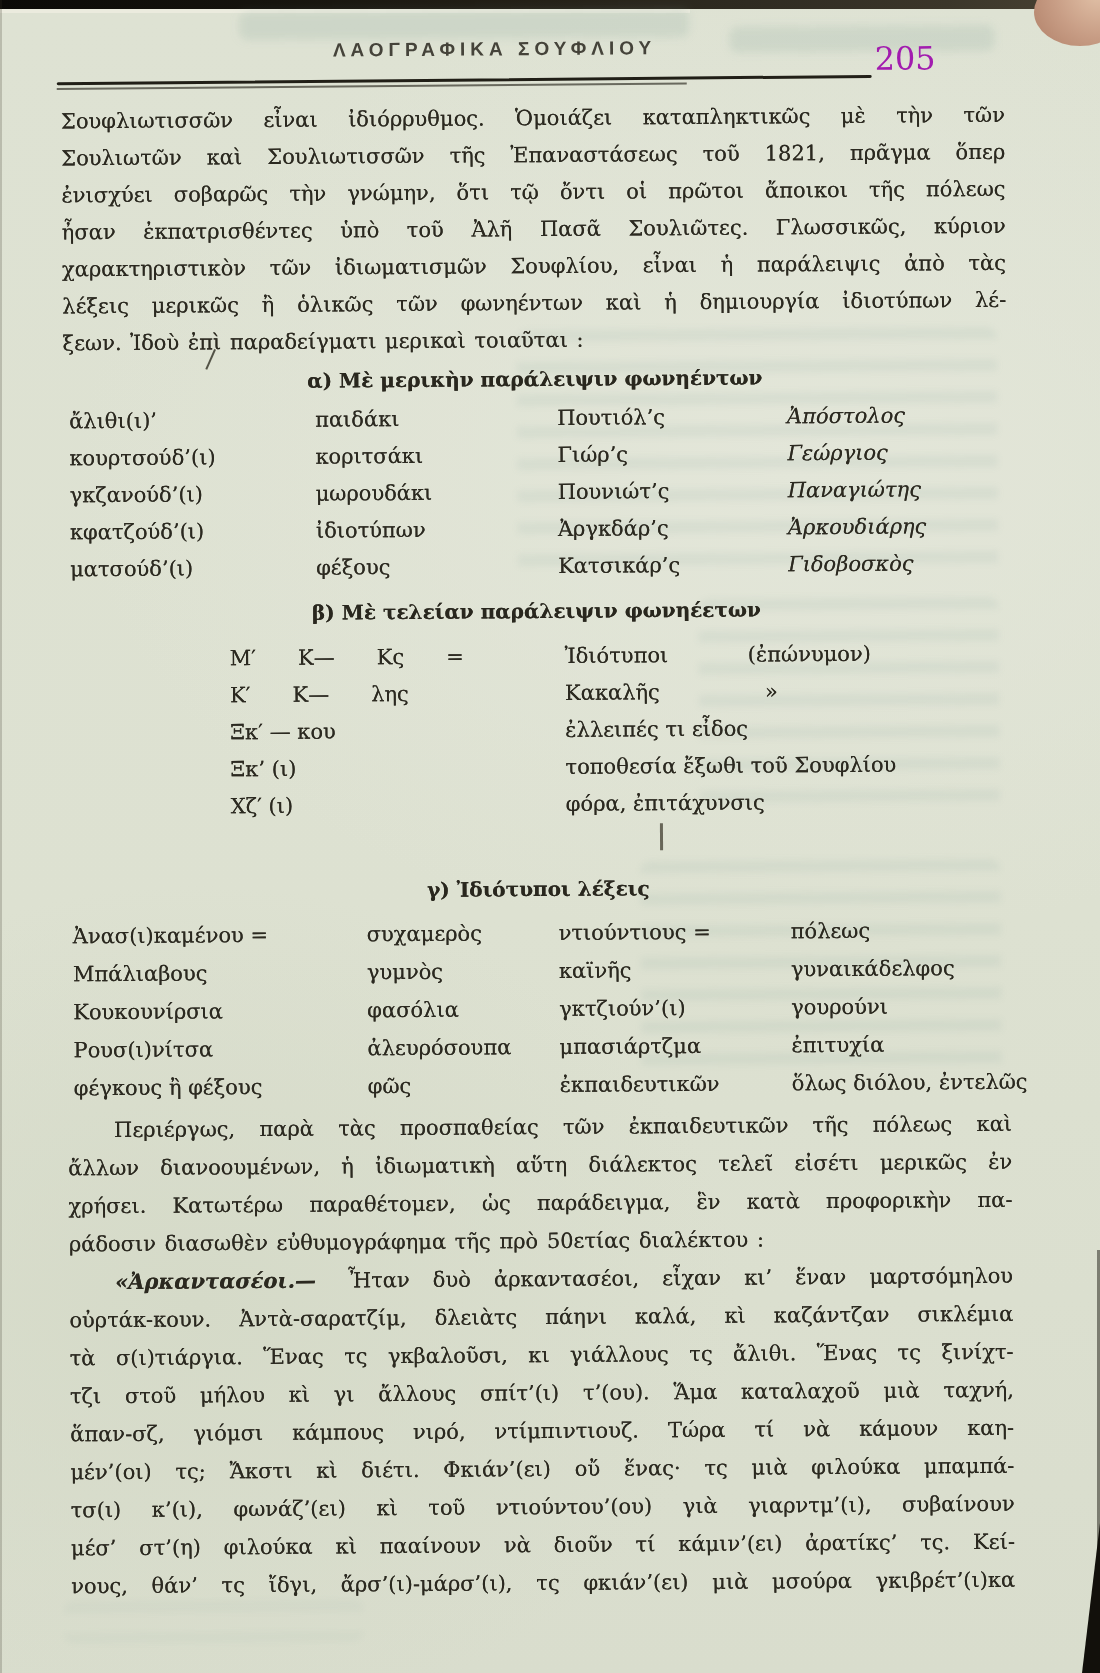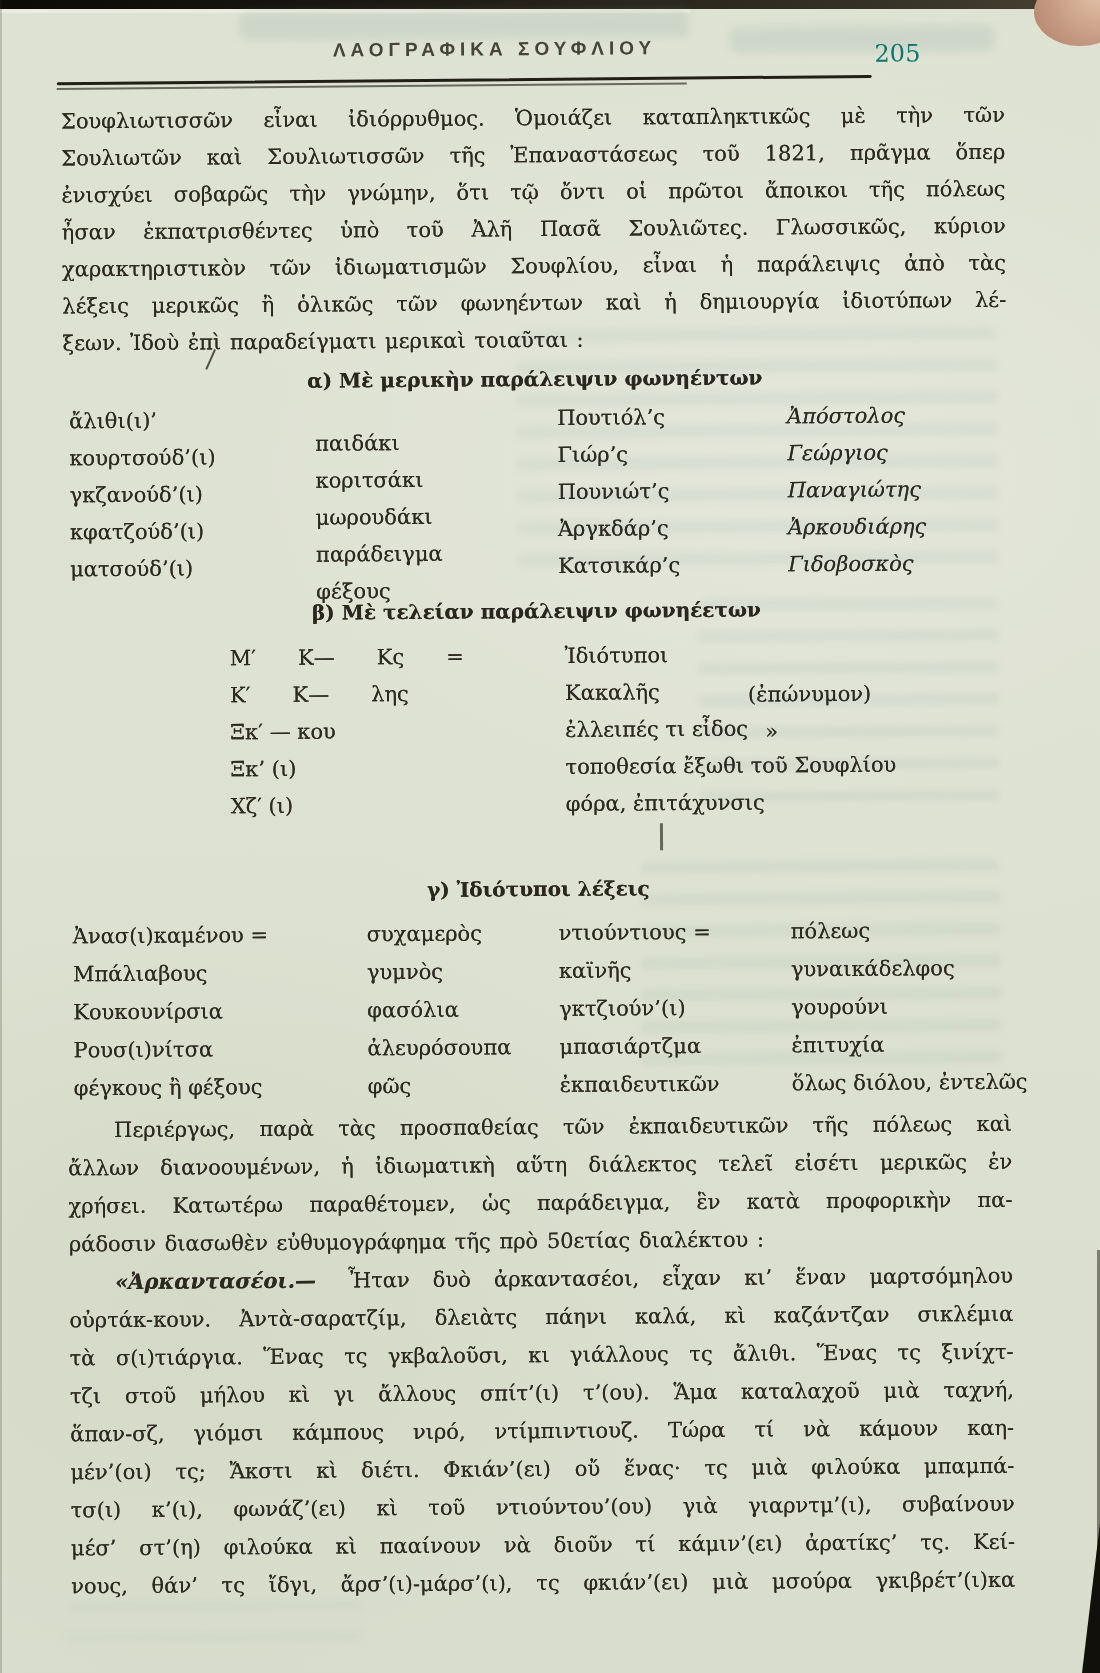--- a/index.html
+++ b/index.html
@@ -24,41 +24,41 @@
   
   .ghost{position:absolute;filter:blur(3px);opacity:.5;border-radius:10px;
     background:repeating-linear-gradient(180deg, rgba(124,158,150,.20) 0 12px, rgba(124,158,150,0) 12px 32px);}
   .ghost-solid{position:absolute;filter:blur(4px);background:rgba(128,160,152,.18);border-radius:8px;}
   
   #sheet{position:absolute;left:0;top:0;width:1100px;height:1673px;
     transform:rotate(-0.4deg);transform-origin:50% 50%;}
   .running-title{position:absolute;left:0;top:38px;width:1000px;text-align:center;
     font-family:"Liberation Sans", sans-serif;font-size:19px;font-weight:bold;
     letter-spacing:5px;color:#45433a;}
-  .page-number{position:absolute;left:880px;top:42px;font-size:24px;color:#0f766e;}
+  .page-number{position:absolute;left:880px;top:42px;font-size:32px;color:#a21caf;}
   .header-rule{position:absolute;left:62px;top:78px;width:815px;height:3px;background:#211f17;
     transform:rotate(-0.12deg);border-radius:2px;}
   .header-rule-2{position:absolute;left:62px;top:84px;width:630px;height:2px;background:#2a281f;opacity:.65;
     transform:rotate(-0.1deg);}
   
   .para{position:absolute;left:66px;width:944px;}
   .tline{height:37px;line-height:37px;font-size:21px;word-spacing:2px;white-space:nowrap;
     text-shadow:0 0 .5px rgba(43,41,32,.85);}
   .tline.j{white-space:normal;text-align:justify;text-align-last:justify;}
   .tline.l{white-space:normal;text-align:left;}
   .indent{padding-left:46px;}
   .sec-heading{position:absolute;left:66px;width:944px;text-align:center;
     font-size:20px;font-weight:bold;line-height:30px;color:#29271e;
     text-shadow:0 0 .5px rgba(41,39,30,.85);}
   .tbl{position:absolute;left:66px;width:944px;}
   .trow{position:relative;height:37px;line-height:37px;font-size:21px;}
   .trow38{height:38px;line-height:38px;}
   .cell{position:absolute;top:0;white-space:nowrap;text-shadow:0 0 .5px rgba(43,41,32,.85);}
-  .a-c1{left:6px;}  .a-c2{left:252px;margin-top:24px;} .a-c3{left:494px;} .a-c4{left:724px;font-style:italic;}
-  .b-ab{left:165px;} .b-mean{left:500px;} .b-note{left:683px;margin-top:40px;}
+  .a-c1{left:6px;}  .a-c2{left:252px;} .a-c3{left:494px;} .a-c4{left:724px;font-style:italic;}
+  .b-ab{left:165px;} .b-mean{left:500px;} .b-note{left:683px;}
   .c-c1{left:6px;}  .c-c2{left:300px;} .c-c3{left:492px;} .c-c4{left:724px;}
   .passage-lead{font-style:italic;font-weight:bold;margin-right:9px;}
   
   .ink-mark-1{position:absolute;left:213px;top:346px;width:2px;height:22px;background:#3a382d;
     transform:rotate(24deg);opacity:.85;}
   .ink-mark-2{position:absolute;left:660px;top:824px;width:2.5px;height:27px;background:#4a473a;opacity:.8;}
 </style>
 </head>
 <body>
 
@@ -110,21 +110,21 @@
       <span class="cell a-c4">Γεώργιος</span>
     </div>
     <div class="trow">
       <span class="cell a-c1">γκζανούδ’(ι)</span>
       <span class="cell a-c2">μωρουδάκι</span>
       <span class="cell a-c3">Πουνιώτ’ς</span>
       <span class="cell a-c4">Παναγιώτης</span>
     </div>
     <div class="trow">
       <span class="cell a-c1">κφατζούδ’(ι)</span>
-      <span class="cell a-c2">παράδειγμα</span>
+      <span class="cell a-c2">ἰδιοτύπων</span>
       <span class="cell a-c3">Ἀργκδάρ’ς</span>
       <span class="cell a-c4">Ἀρκουδιάρης</span>
     </div>
     <div class="trow">
       <span class="cell a-c1">ματσούδ’(ι)</span>
       <span class="cell a-c2">φέξους</span>
       <span class="cell a-c3">Κατσικάρ’ς</span>
       <span class="cell a-c4">Γιδοβοσκὸς</span>
     </div>
   </div>

